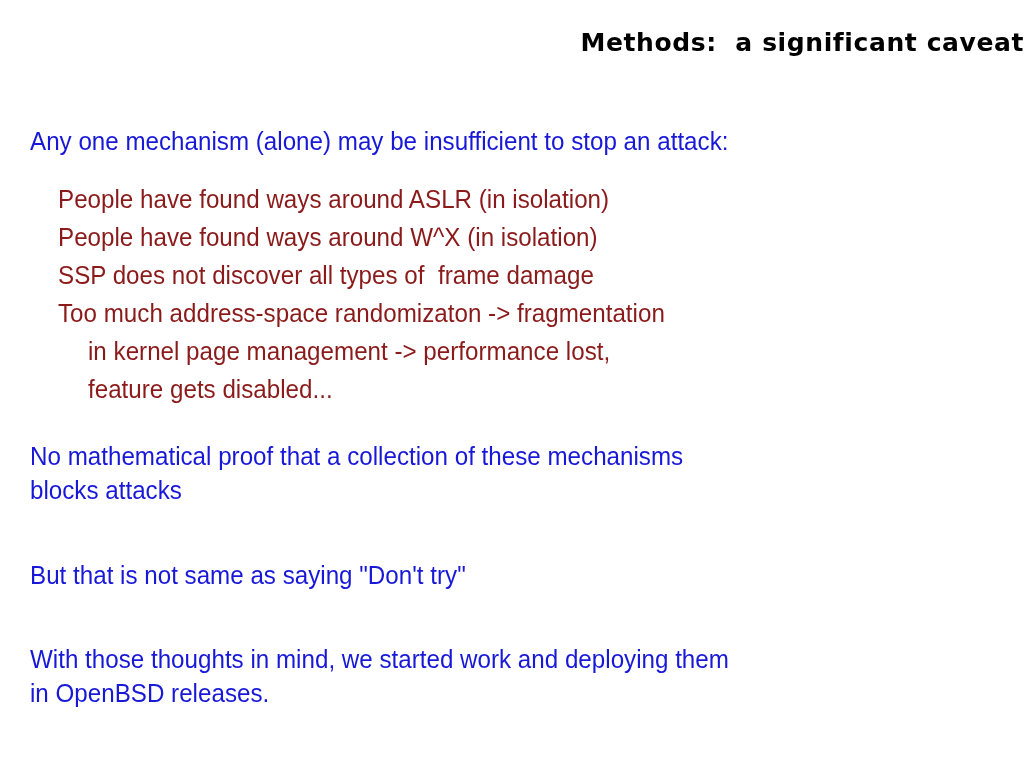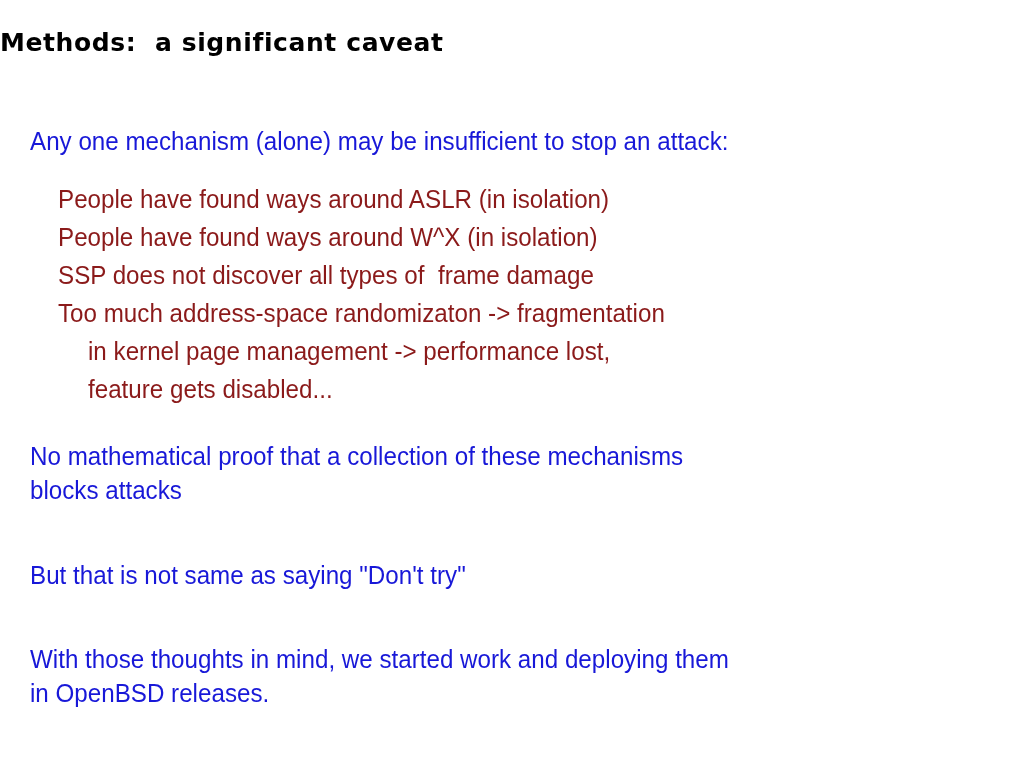--- a/index.html
+++ b/index.html
@@ -22,21 +22,21 @@
     height: 768px;
     background: #ffffff;
   }
 
   
   .slide-title {
     position: absolute;
     left: 0;
     top: 26px;
     width: 1024px;
-    text-align: left;
+    text-align: right;
     color: #000000;
     font-family: "DejaVu Sans", sans-serif;
     font-size: 25px;
     font-weight: bold;
     letter-spacing: 0.6px;
     line-height: 34px;
     white-space: pre;
   }
 
   

